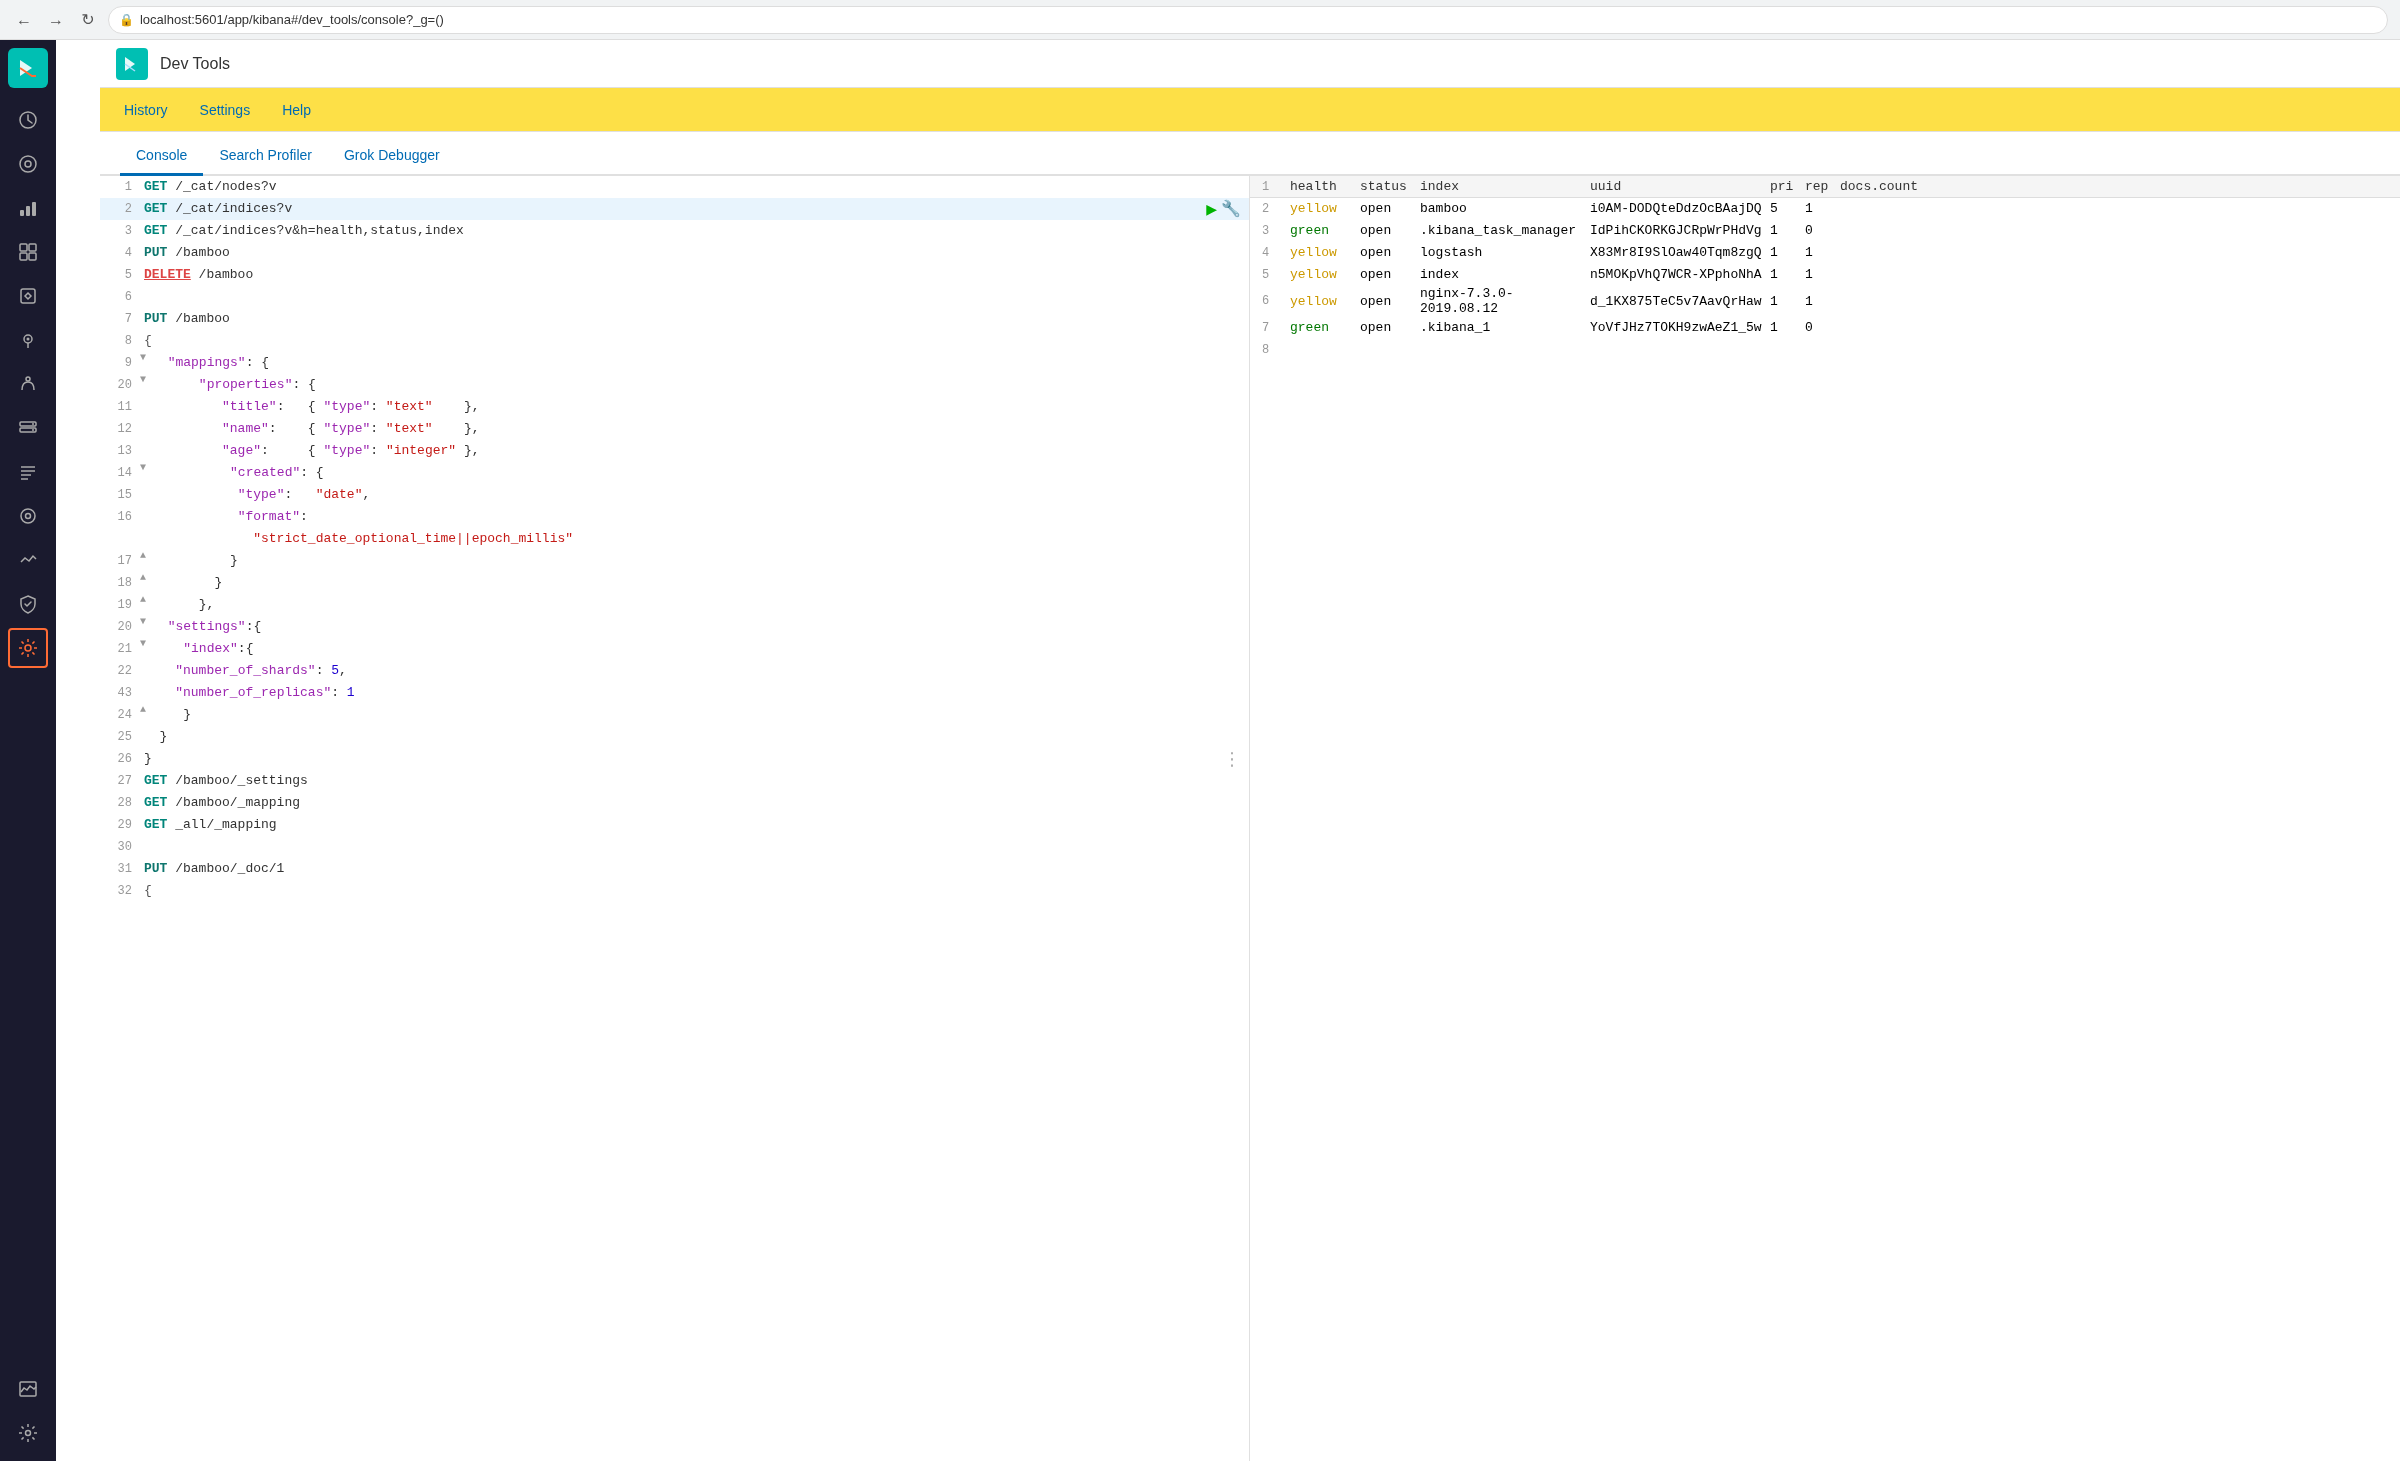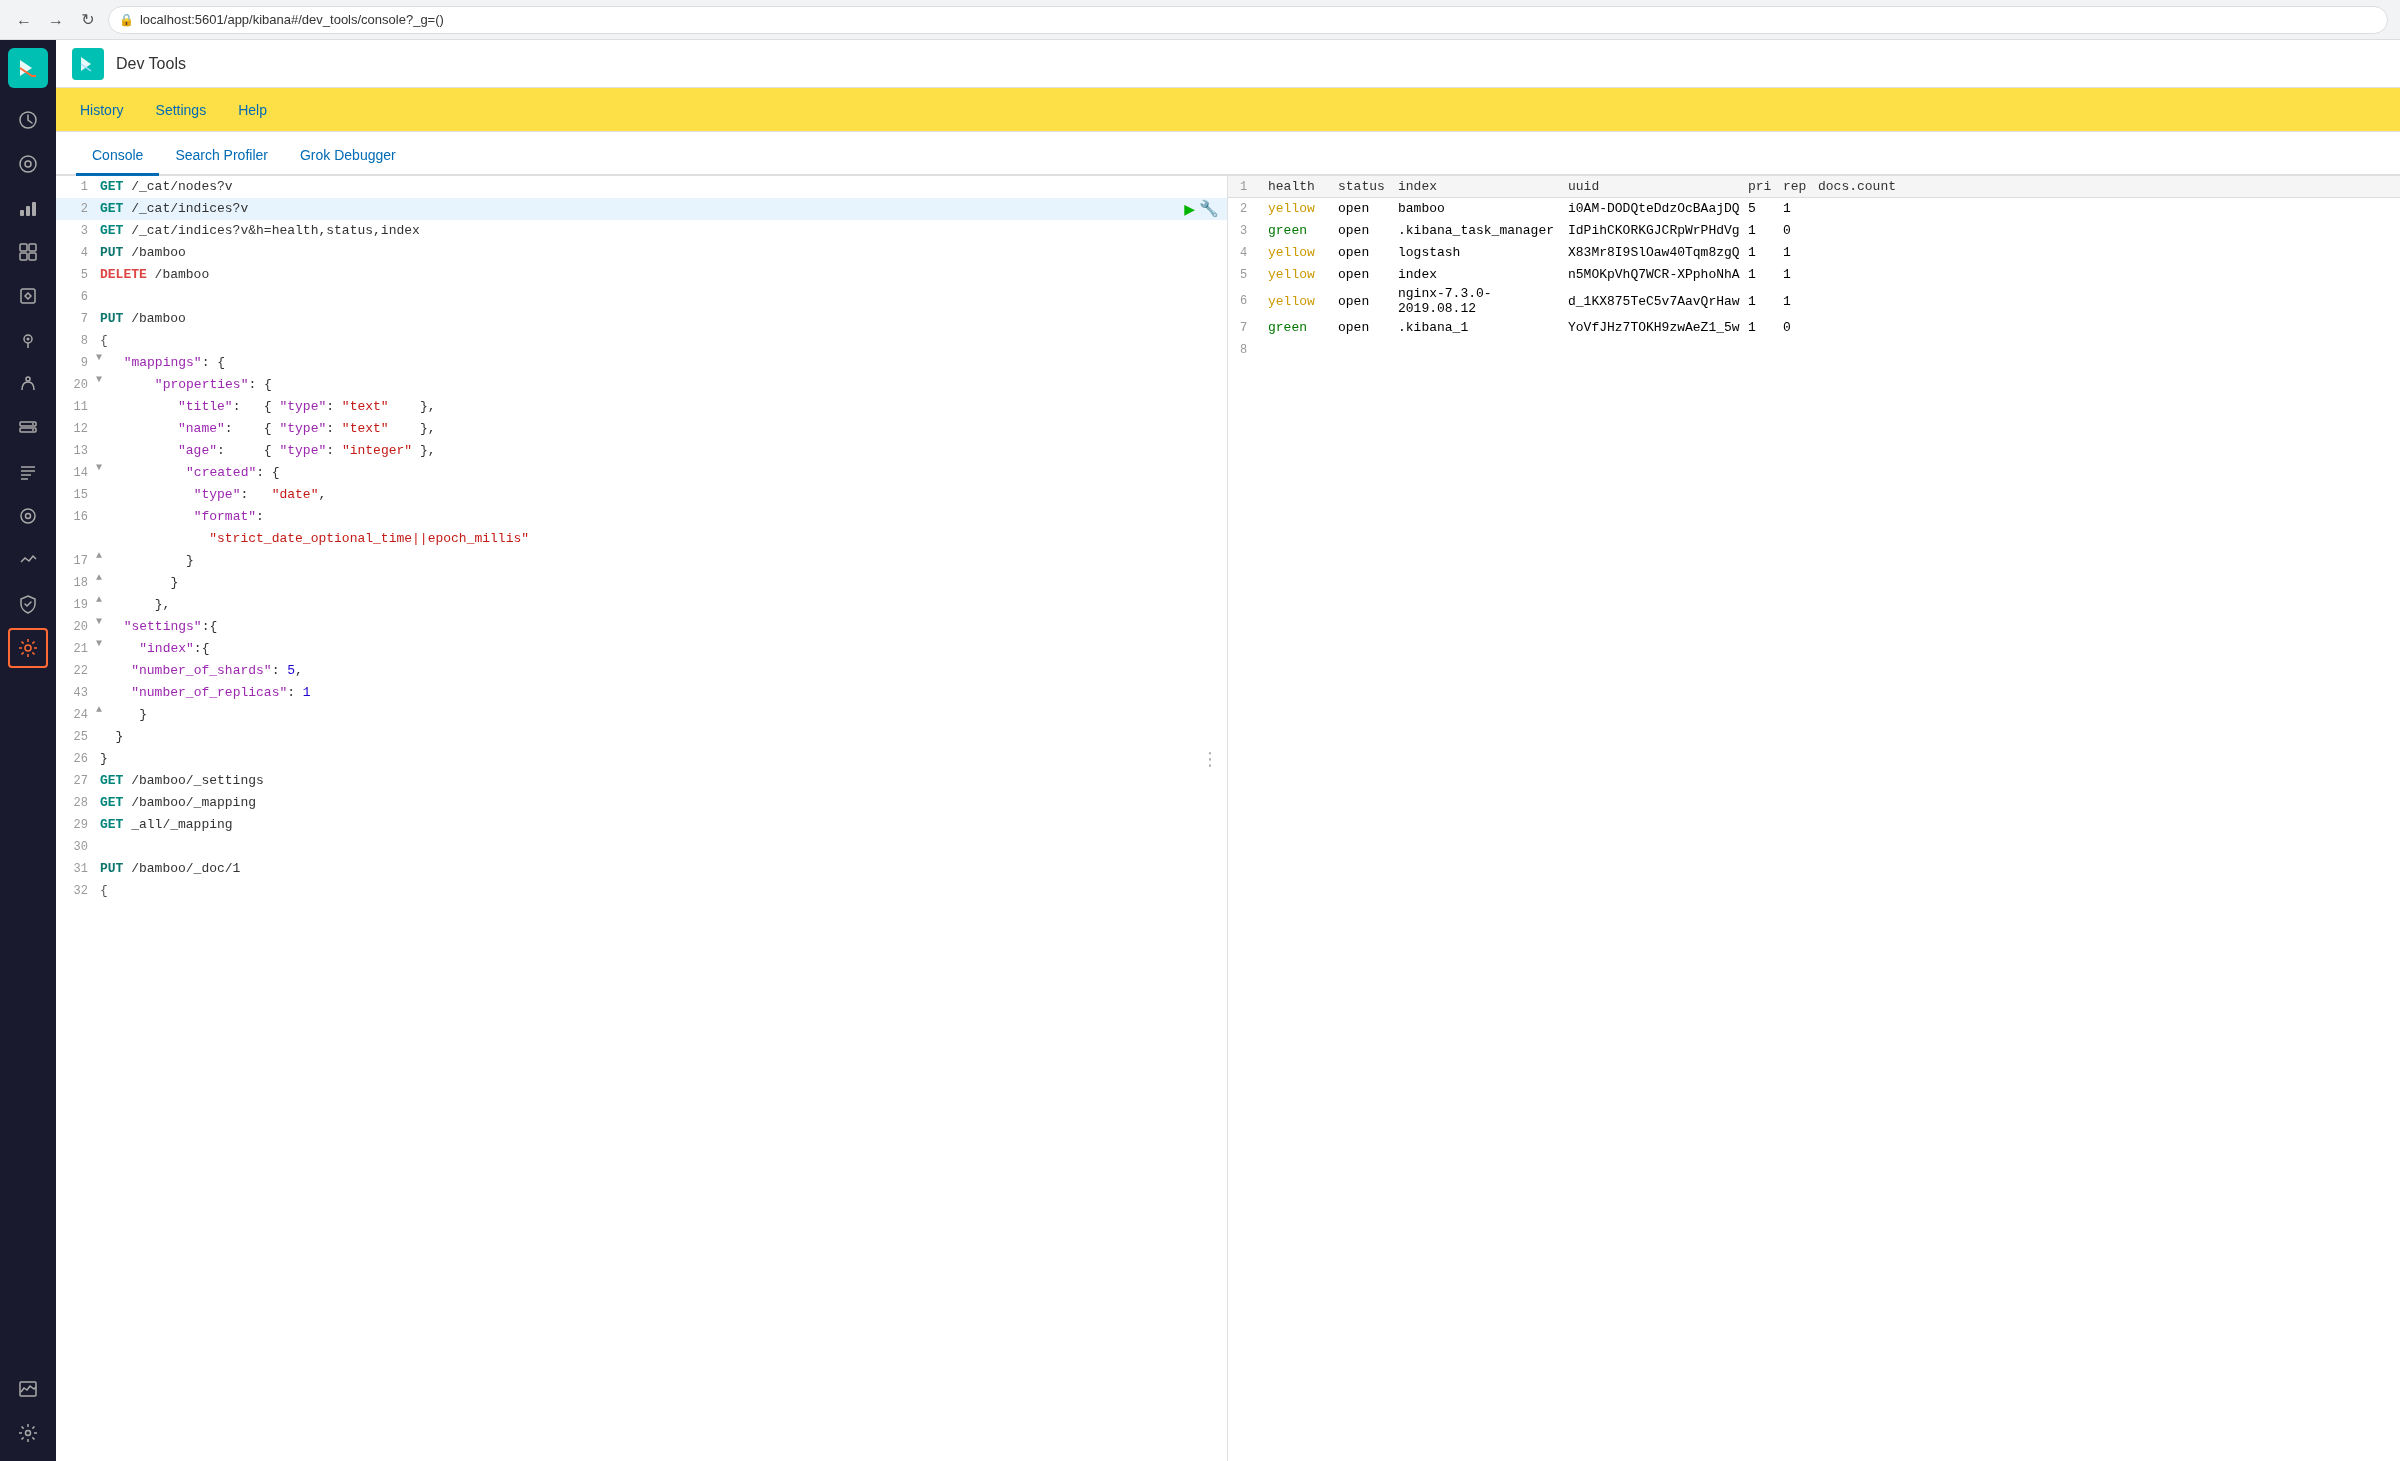--- a/index.html
+++ b/index.html
@@ -76,20 +76,21 @@
       border-radius: 4px;
     }
     .sidebar-spacer { flex: 1; }
 
     
     .main-area {
       flex: 1;
       display: flex;
       flex-direction: column;
       overflow: hidden;
+      padding-left: 44px;
     }
 
     
     .app-header {
       height: 48px;
       background: #fff;
       border-bottom: 1px solid #e0e0e0;
       display: flex;
       align-items: center;
       padding: 0 16px;
@@ -227,21 +228,21 @@
       position: absolute;
       right: 8px;
       color: #999;
       cursor: pointer;
       font-size: 18px;
     }
 
     
     .kw-get { color: #00857a; font-weight: bold; }
     .kw-put { color: #0f766e; font-weight: bold; }
-    .kw-delete { color: #d44; font-weight: bold; }
+    .kw-delete { color: #d44; font-weight: bold; text-decoration: underline; }
     .kw-key { color: #9c27b0; }
     .kw-string { color: #c41a16; }
     .kw-number { color: #1c00cf; }
     .kw-brace { color: #555; }
     .fold-indicator { color: #999; font-size: 10px; margin-right: 2px; cursor: pointer; }
 
     
     .results-pane {
       flex: 1;
       display: flex;

